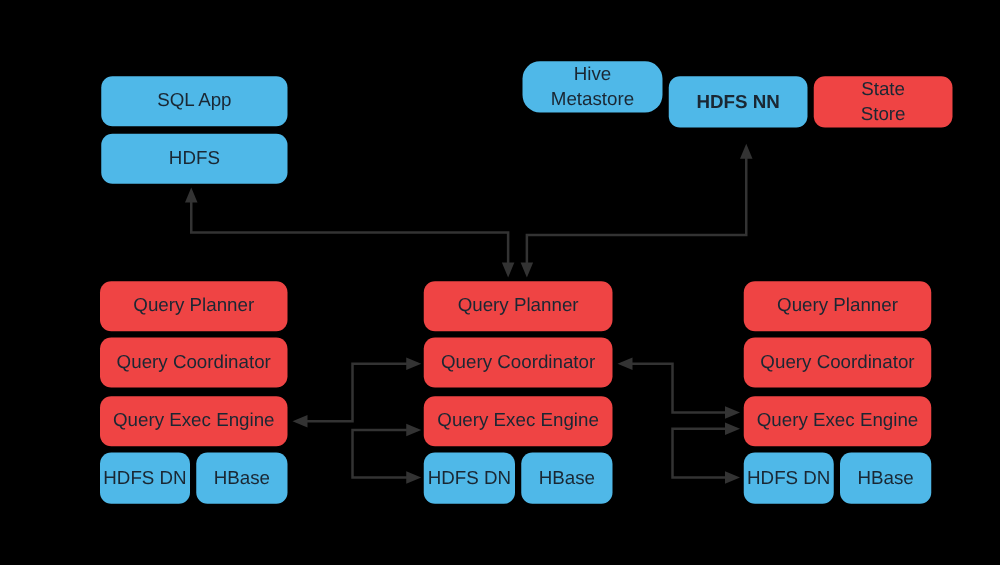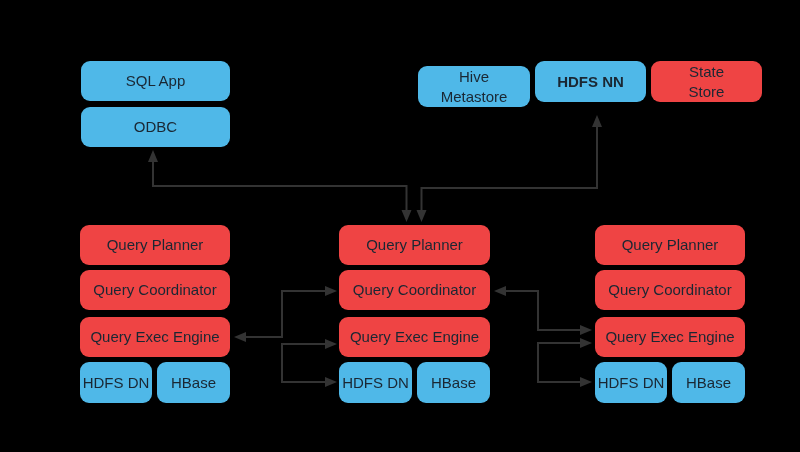--- a/index.html
+++ b/index.html
@@ -84,23 +84,23 @@
     </g>
 
     <g>
       <path d="M589 343 L538 343 L538 382 L589 382"></path>
       <polygon points="592,343 580,338 580,348"></polygon>
       <polygon points="592,382 580,377 580,387"></polygon>
     </g>
   </svg>
 
   <div class="node blue" style="left:81px; top:61px; width:149px; height:40px;">SQL App</div>
-  <div class="node blue" style="left:81px; top:107px; width:149px; height:40px;">ODBC</div>
+  <div class="node blue" style="left:81px; top:107px; width:149px; height:40px;">HDFS</div>
 
-  <div class="node blue" style="left:418px; top:66px; width:112px; height:41px;">Hive
+  <div class="node blue" style="left:418px; top:49px; width:112px; height:41px;border-radius:14px;">Hive
 Metastore</div>
   <div class="node blue" style="left:535px; top:61px; width:111px; height:41px;font-weight:bold;">HDFS NN</div>
   <div class="node orange" style="left:651px; top:61px; width:111px; height:41px;">State
 Store</div>
 
   <div class="node orange" style="left:80px; top:225px; width:150px; height:40px;">Query Planner</div>
   <div class="node orange" style="left:80px; top:270px; width:150px; height:40px;">Query Coordinator</div>
   <div class="node orange" style="left:80px; top:317px; width:150px; height:40px;">Query Exec Engine</div>
   <div class="node blue" style="left:80px; top:362px; width:72px; height:41px;">HDFS DN</div>
   <div class="node blue" style="left:157px; top:362px; width:73px; height:41px;">HBase</div>

